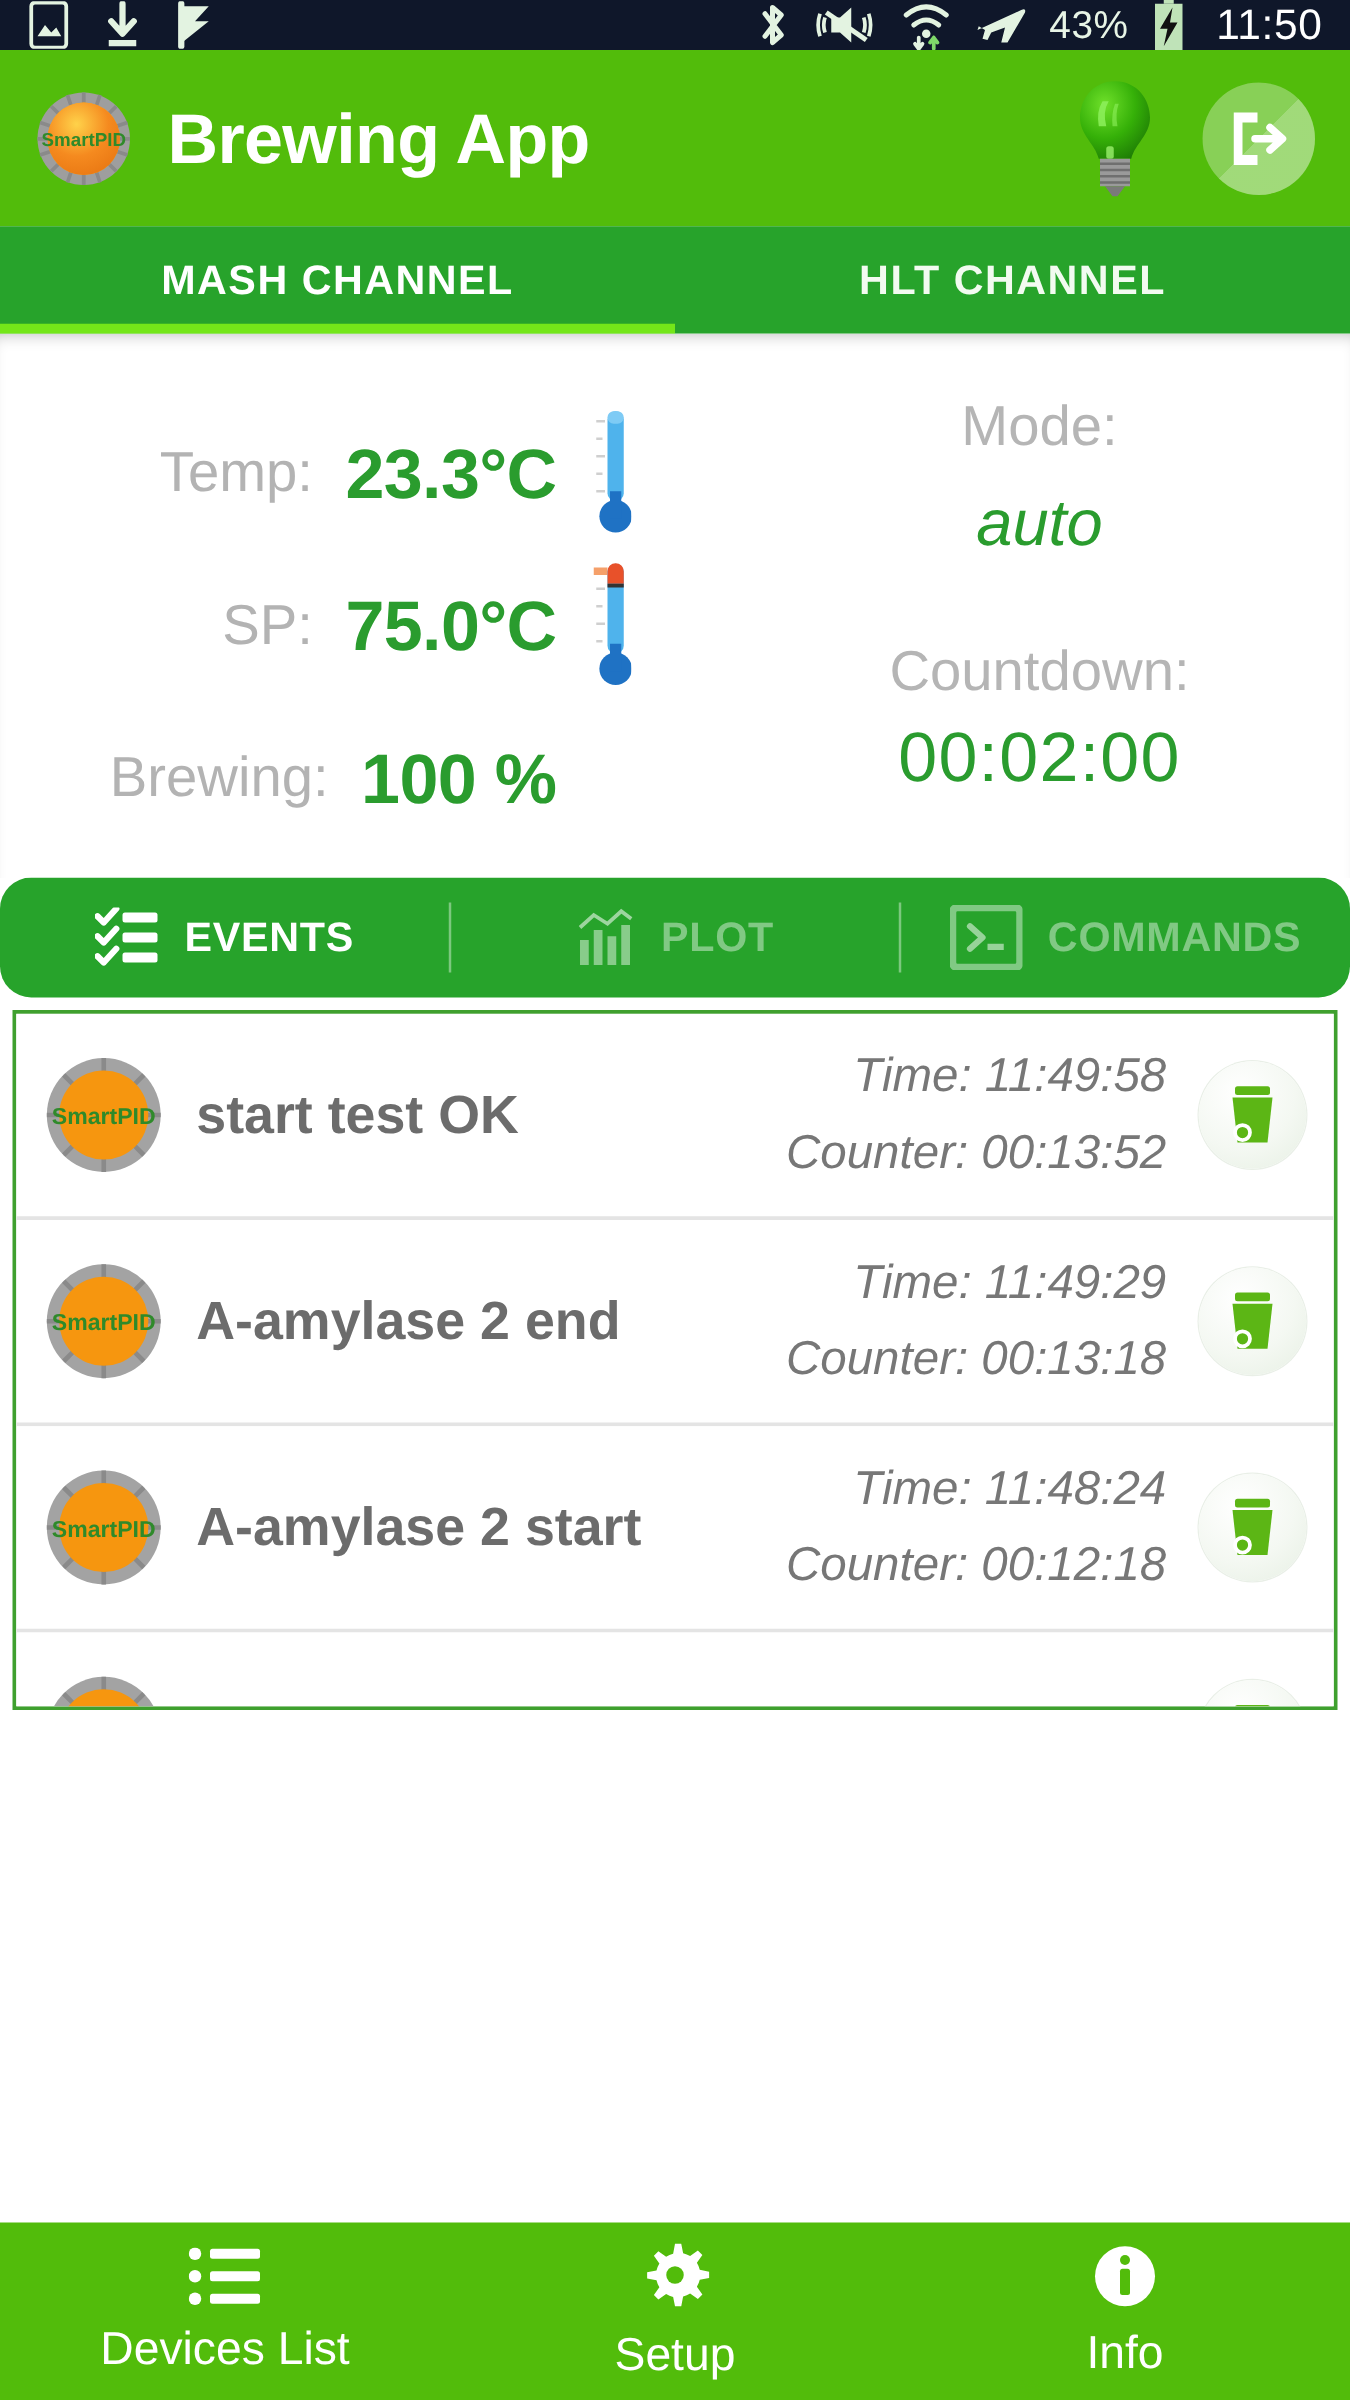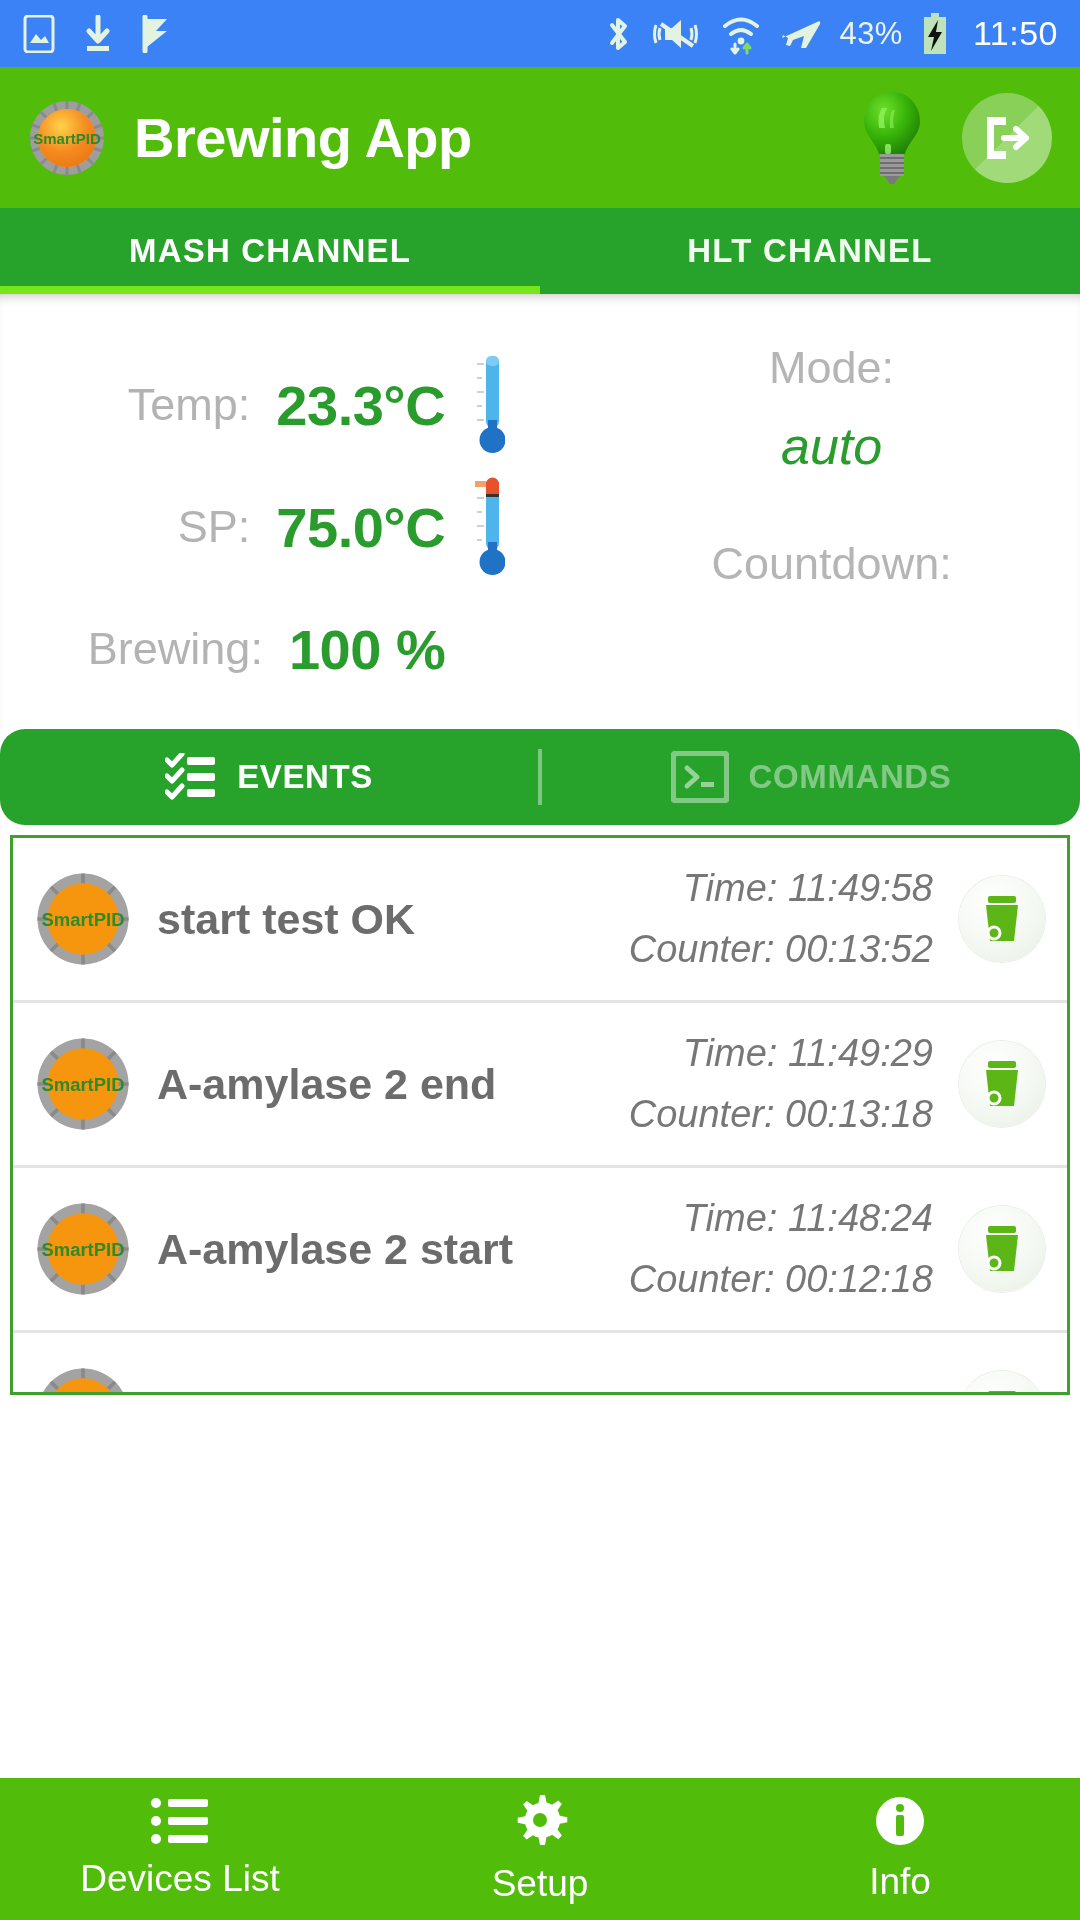--- a/index.html
+++ b/index.html
@@ -5,21 +5,21 @@
   * { margin:0; padding:0; box-sizing:border-box; }
   html, body {
     width:1080px; height:1920px;
     font-family:"Liberation Sans", sans-serif;
     background:#ffffff; overflow:hidden;
   }
   body { position:relative; }
 
   
   .status-bar{
-    height:67px; background:#3b82f6; display:flex; align-items:center;
+    height:40px; background:#0f172a; display:flex; align-items:center;
     padding:16px 22px; color:#e3f3e1;
   }
   .sb-left{ display:flex; align-items:center; gap:26px; }
   .sb-right{ margin-left:auto; display:flex; align-items:center; gap:18px; }
   .sb-icon{ display:block; }
   .sb-batt-pct{ font-size:31px; letter-spacing:.5px; color:#e8f5e6; }
   .sb-clock{ font-size:34px; color:#ffffff; letter-spacing:.5px; margin-left:6px; }
 
   
   .app-bar{
@@ -291,20 +291,21 @@
     <div class="metric-row">
       <span class="metric-label">Brewing:</span>
       <span class="metric-value">100 %</span>
     </div>
   </div>
 
   <div class="col-right">
     <div class="r-label">Mode:</div>
     <div class="r-mode">auto</div>
     <div class="r-cd-label">Countdown:</div>
+    <div class="r-cd-value">00:02:00</div>
   </div>
 </div>
 
 <div class="sec-bar">
   <div class="sec-item active">
     <span>
       <svg width="52" height="48" viewBox="0 0 52 48">
         <g fill="#ffffff">
           <rect x="22" y="4" width="28" height="8" rx="2"></rect>
           <rect x="22" y="20" width="28" height="8" rx="2"></rect>
@@ -315,20 +316,34 @@
           <path d="M2 23 L7 28 L17 17"></path>
           <path d="M2 39 L7 44 L17 33"></path>
         </g>
       </svg>
     </span>
     <span>EVENTS</span>
   </div>
 
   <div class="sec-divider"></div>
 
+  <div class="sec-item dim">
+    <span>
+      <svg width="48" height="48" viewBox="0 0 48 48">
+        <g fill="rgba(255,255,255,0.45)">
+          <rect x="3" y="26" width="7" height="20"></rect>
+          <rect x="14" y="18" width="7" height="28"></rect>
+          <rect x="25" y="23" width="7" height="23"></rect>
+          <rect x="36" y="14" width="7" height="32"></rect>
+        </g>
+        <path d="M3 16 L14 6 L25 13 L36 3 L44 9" stroke="rgba(255,255,255,0.55)" stroke-width="3" fill="none"></path>
+      </svg>
+    </span>
+    <span>PLOT</span>
+  </div>
 
   <div class="sec-divider"></div>
 
   <div class="sec-item dim">
     <span>
       <svg width="58" height="52" viewBox="0 0 58 52">
         <rect x="2" y="2" width="54" height="48" rx="4" fill="none" stroke="rgba(255,255,255,0.42)" stroke-width="6"></rect>
         <path d="M16 17 L26 26 L16 35" stroke="rgba(255,255,255,0.52)" stroke-width="5" fill="none" stroke-linecap="round" stroke-linejoin="round"></path>
         <rect x="30" y="31" width="13" height="5" fill="rgba(255,255,255,0.52)"></rect>
       </svg>

